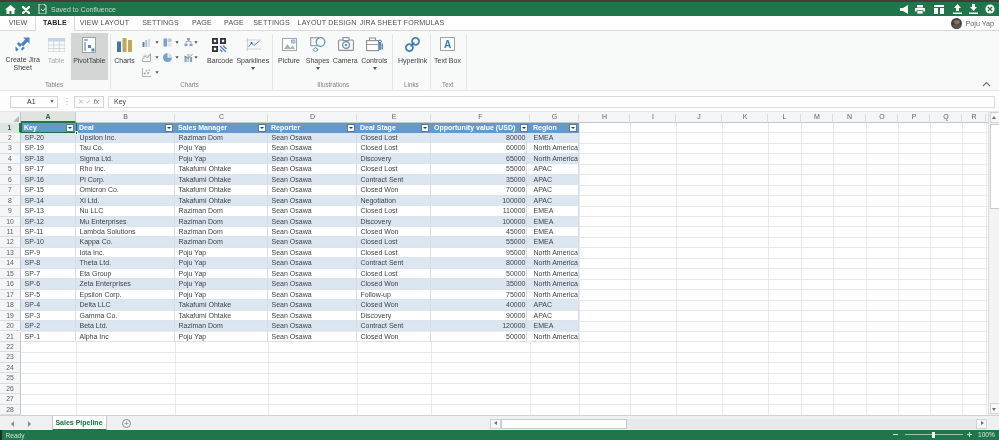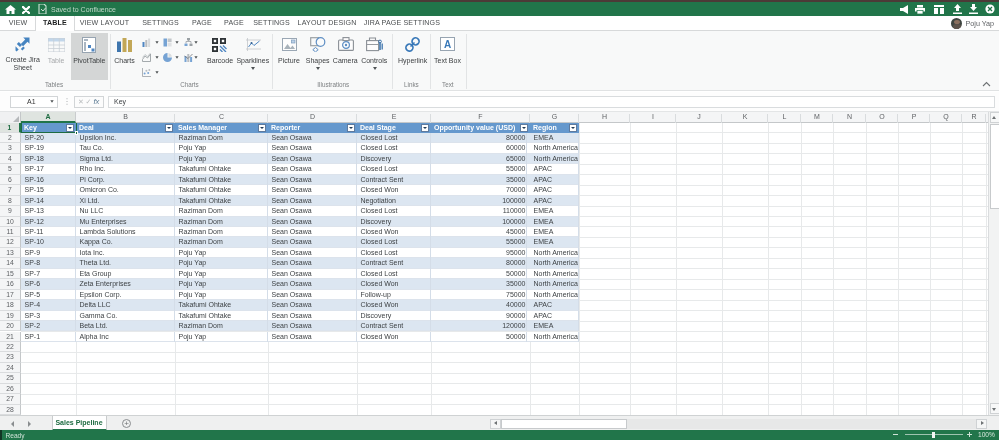--- a/index.html
+++ b/index.html
@@ -64,21 +64,21 @@
 <div class="ab" style="left:75px;top:14.5px;width:924px;height:1px;background:#d7d9da;"></div>
 <div class="ab" style="left:35px;top:0;width:40px;height:15.5px;border-left:1px solid #d7d9da;border-right:1px solid #d7d9da;background:#fff;"></div>
 <div class="ab tabt ct" style="left:18px;top:0;">VIEW</div>
 <div class="ab tabt ct" style="left:55px;top:0;font-weight:bold;color:#1d1f20;">TABLE</div>
 <div class="ab tabt ct" style="left:104.5px;top:0;">VIEW LAYOUT</div>
 <div class="ab tabt ct" style="left:160.5px;top:0;">SETTINGS</div>
 <div class="ab tabt ct" style="left:202px;top:0;">PAGE</div>
 <div class="ab tabt ct" style="left:234px;top:0;">PAGE</div>
 <div class="ab tabt ct" style="left:271.5px;top:0;">SETTINGS</div>
 <div class="ab tabt ct" style="left:327px;top:0;">LAYOUT DESIGN</div>
-<div class="ab tabt ct" style="left:402px;top:0;">JIRA PAGE SETTINGS</div>
+<div class="ab tabt ct" style="left:402px;top:0;">JIRA SHEET FORMULAS</div>
 <div class="ab" style="left:951px;top:2px;width:11px;height:11px;border-radius:50%;background:#3e4540;overflow:hidden;">
         <div class="ab" style="left:3px;top:2px;width:5.5px;height:4px;border-radius:50%;background:#8a6f5e;"></div>
         <div class="ab" style="left:1.5px;top:6.5px;width:8.5px;height:5px;border-radius:50%;background:#5d524a;"></div>
       </div>
 <div class="ab" style="left:965.5px;top:0;font-size:7.2px;color:#606366;line-height:15px;">Poju Yap</div>
 </div>
 <div class="ab" style="left:0;top:31px;width:999px;height:60px;background:#f8f9f9;border-bottom:1px solid #e0e2e3;">
 <div class="ab" style="left:110px;top:2.5px;width:1px;height:55px;background:#e2e4e5;"></div>
 <div class="ab" style="left:272px;top:2.5px;width:1px;height:55px;background:#e2e4e5;"></div>
 <div class="ab" style="left:392px;top:2.5px;width:1px;height:55px;background:#e2e4e5;"></div>

